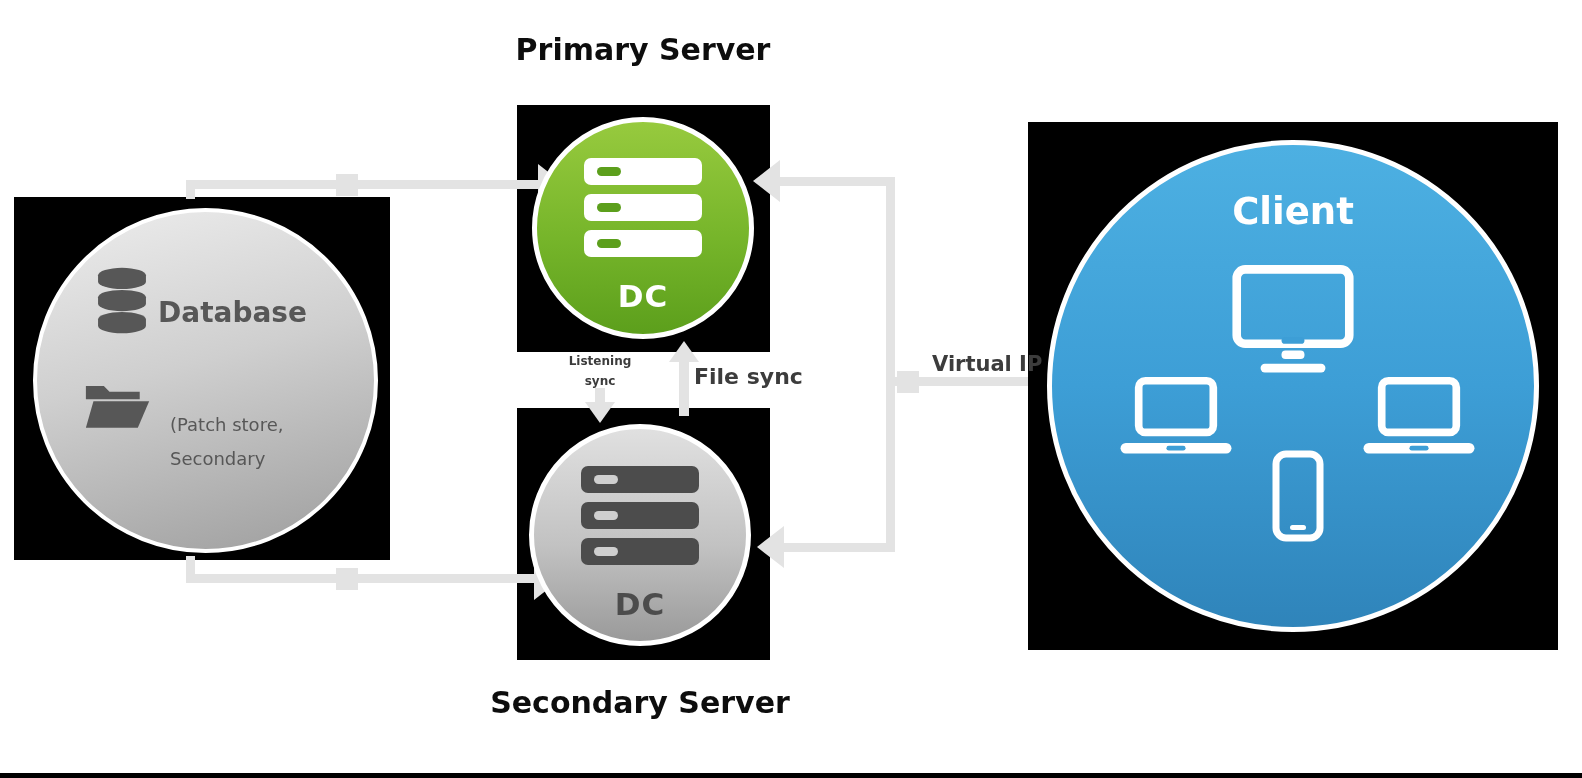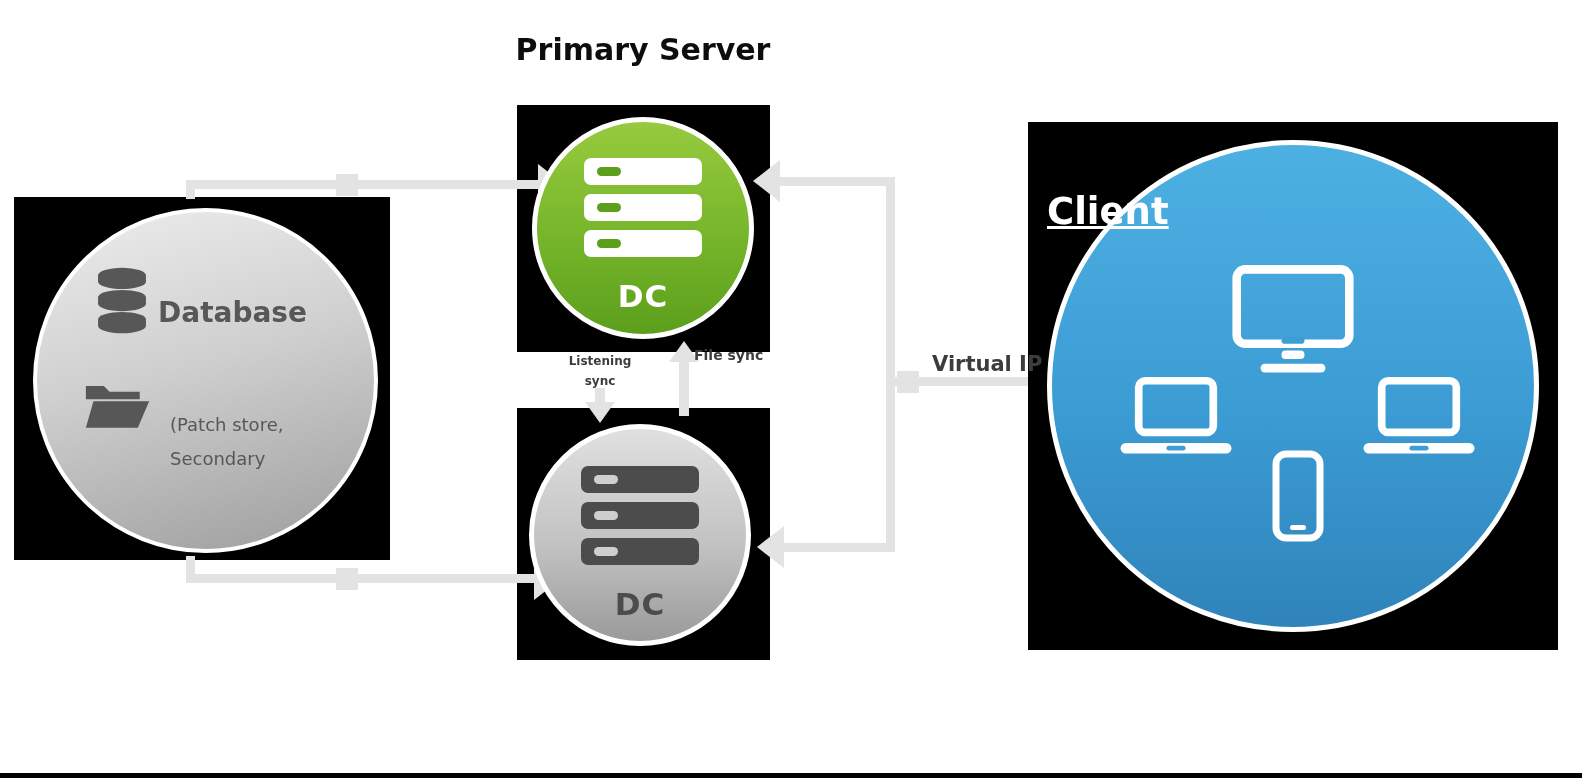--- a/index.html
+++ b/index.html
@@ -38,32 +38,32 @@
 
   
   .server-title { position:absolute; font-size:30px; font-weight:600; color:#0d0d0d; text-align:center; }
   .title-primary   { left:490px; top:32px;  width:306px; }
   .title-secondary { left:475px; top:685px; width:330px; }
 
   .dc-label { position:absolute; font-size:31px; font-weight:700; text-align:center; letter-spacing:1px; }
   .dc-primary   { left:532px; top:278px; width:222px; color:#ffffff; }
   .dc-secondary { left:529px; top:586px; width:222px; color:#4c4c4c; }
 
-  .client-title { position:absolute; left:1047px; top:190px; width:492px; 
-                  font-size:37px; font-weight:700; color:#ffffff;text-decoration:underline; }
+  .client-title { position:absolute; left:1047px; top:190px; width:492px; text-align:center;
+                  font-size:37px; font-weight:700; color:#ffffff; }
 
   .storage-strong { position:absolute; font-size:28px; font-weight:700; color:#575757; }
   .db-label { left:158px; top:296px; }
   .fs-label { left:170px; top:366px; }
   .fs-note  { position:absolute; left:170px; top:408px; font-size:18px; font-weight:400;
               color:#575757; line-height:34px; }
 
   .conn-label { position:absolute; font-weight:700; color:#3c3c3c; }
   .label-listening { left:536px; top:351px; width:128px; text-align:center; font-size:12px; line-height:20px; }
-  .label-filesync  { left:694px; top:347px; font-size:14px;text-align:center; }
+  .label-filesync  { left:694px; top:364px; font-size:22px;text-align:center; }
   .label-virtualip { left:932px; top:352px; font-size:21px; }
 
   
   .bar  { position:absolute; background:#e3e3e3; }
   .node { position:absolute; width:22px; height:22px; background:#e3e3e3; }
   .tri  { position:absolute; width:0; height:0; }
   .tri-right { border-top:21px solid transparent; border-bottom:21px solid transparent; border-left:27px solid #e3e3e3; }
   .tri-left  { border-top:21px solid transparent; border-bottom:21px solid transparent; border-right:27px solid #e3e3e3; }
   .tri-down  { border-left:15px solid transparent; border-right:15px solid transparent; border-top:21px solid #e3e3e3; }
   .tri-up    { border-left:15px solid transparent; border-right:15px solid transparent; border-bottom:21px solid #e3e3e3; }
@@ -158,20 +158,21 @@
   </div>
   <div class="conn-label label-filesync">File sync</div>
 
   <div class="circle circle-secondary"></div>
   <div class="server-stack dark stack-secondary">
     <div class="srv-bar"></div>
     <div class="srv-bar"></div>
     <div class="srv-bar"></div>
   </div>
   <div class="dc-label dc-secondary">DC</div>
+  <div class="server-title title-secondary">Secondary Server</div>
 
   <div class="conn-label label-virtualip">Virtual IP</div>
 
   <div class="circle circle-client"></div>
   <div class="client-title">Client</div>
 
   <div class="icon icon-monitor">
     <svg viewBox="0 0 130 114">
       <rect x="6" y="5" width="118" height="78" rx="9" fill="none" stroke="#ffffff" stroke-width="9"></rect>
       <rect x="53" y="76" width="24" height="7" rx="3.5" fill="#3d9ed6"></rect>

